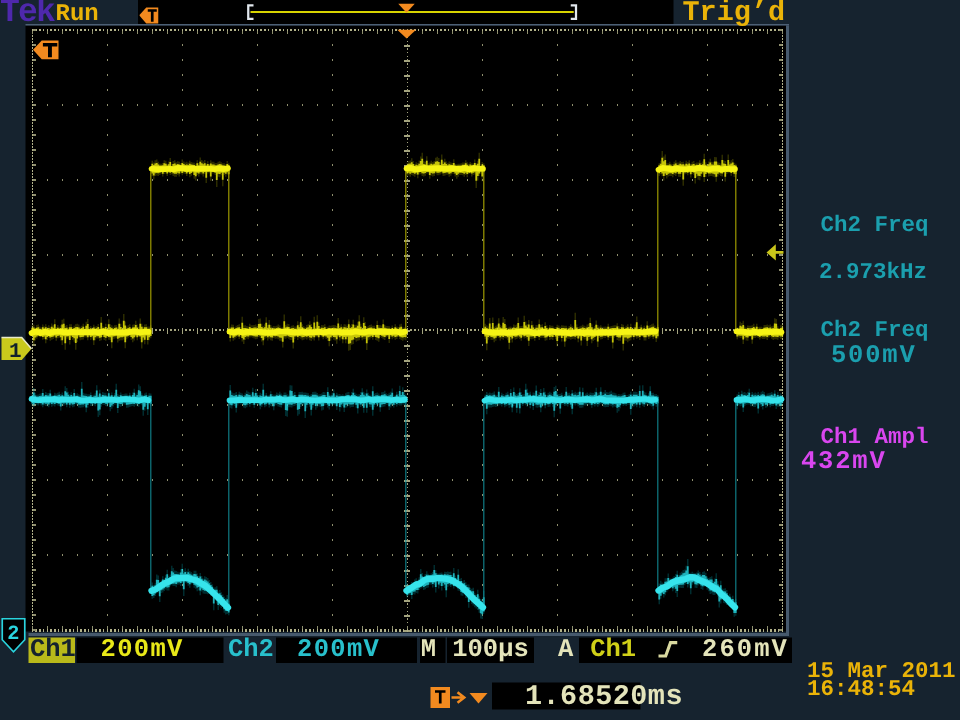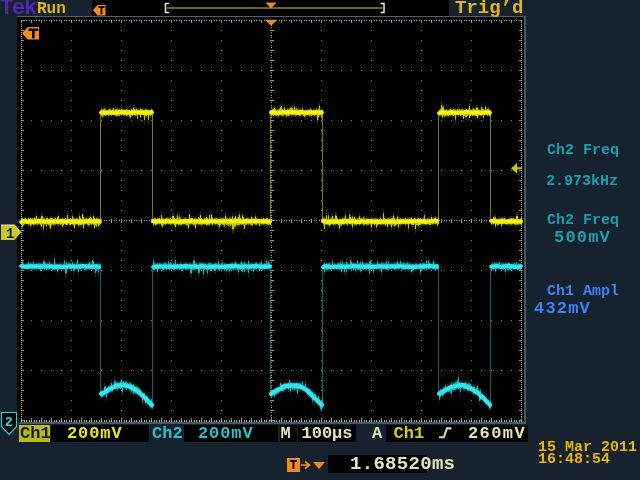--- a/index.html
+++ b/index.html
@@ -1,19 +1,19 @@
 <!DOCTYPE html>
 <html><head><meta charset="utf-8"><style>
   html,body{margin:0;padding:0;width:640px;height:480px;overflow:hidden;background:#16232f}
   body{font-family:"Liberation Mono",monospace;font-weight:bold;position:relative}
   .t{position:absolute;font-size:15px;line-height:15px;white-space:pre}
   .khaki{color:#eab308}
   .bright{color:#e4e4ba}
   .teal{color:#1b9fae}
-  .oly{color:#3b82f6}
+  .oly{color:#d946ef}
 </style></head>
 <body>
 
   <div style="position:absolute;left:17px;top:17px;width:507px;height:404px;background:#000"></div>
   <div style="position:absolute;left:92px;top:0;width:357px;height:16px;background:#000"></div>
 
   <div style="position:absolute;left:19px;top:422px;width:507px;height:2.3px;background:#46596c"></div>
   <div style="position:absolute;left:524px;top:17px;width:2px;height:407px;background:#46596c"></div>
   <div style="position:absolute;left:17px;top:15.7px;width:509px;height:1.5px;background:#4c5f74"></div>
 

